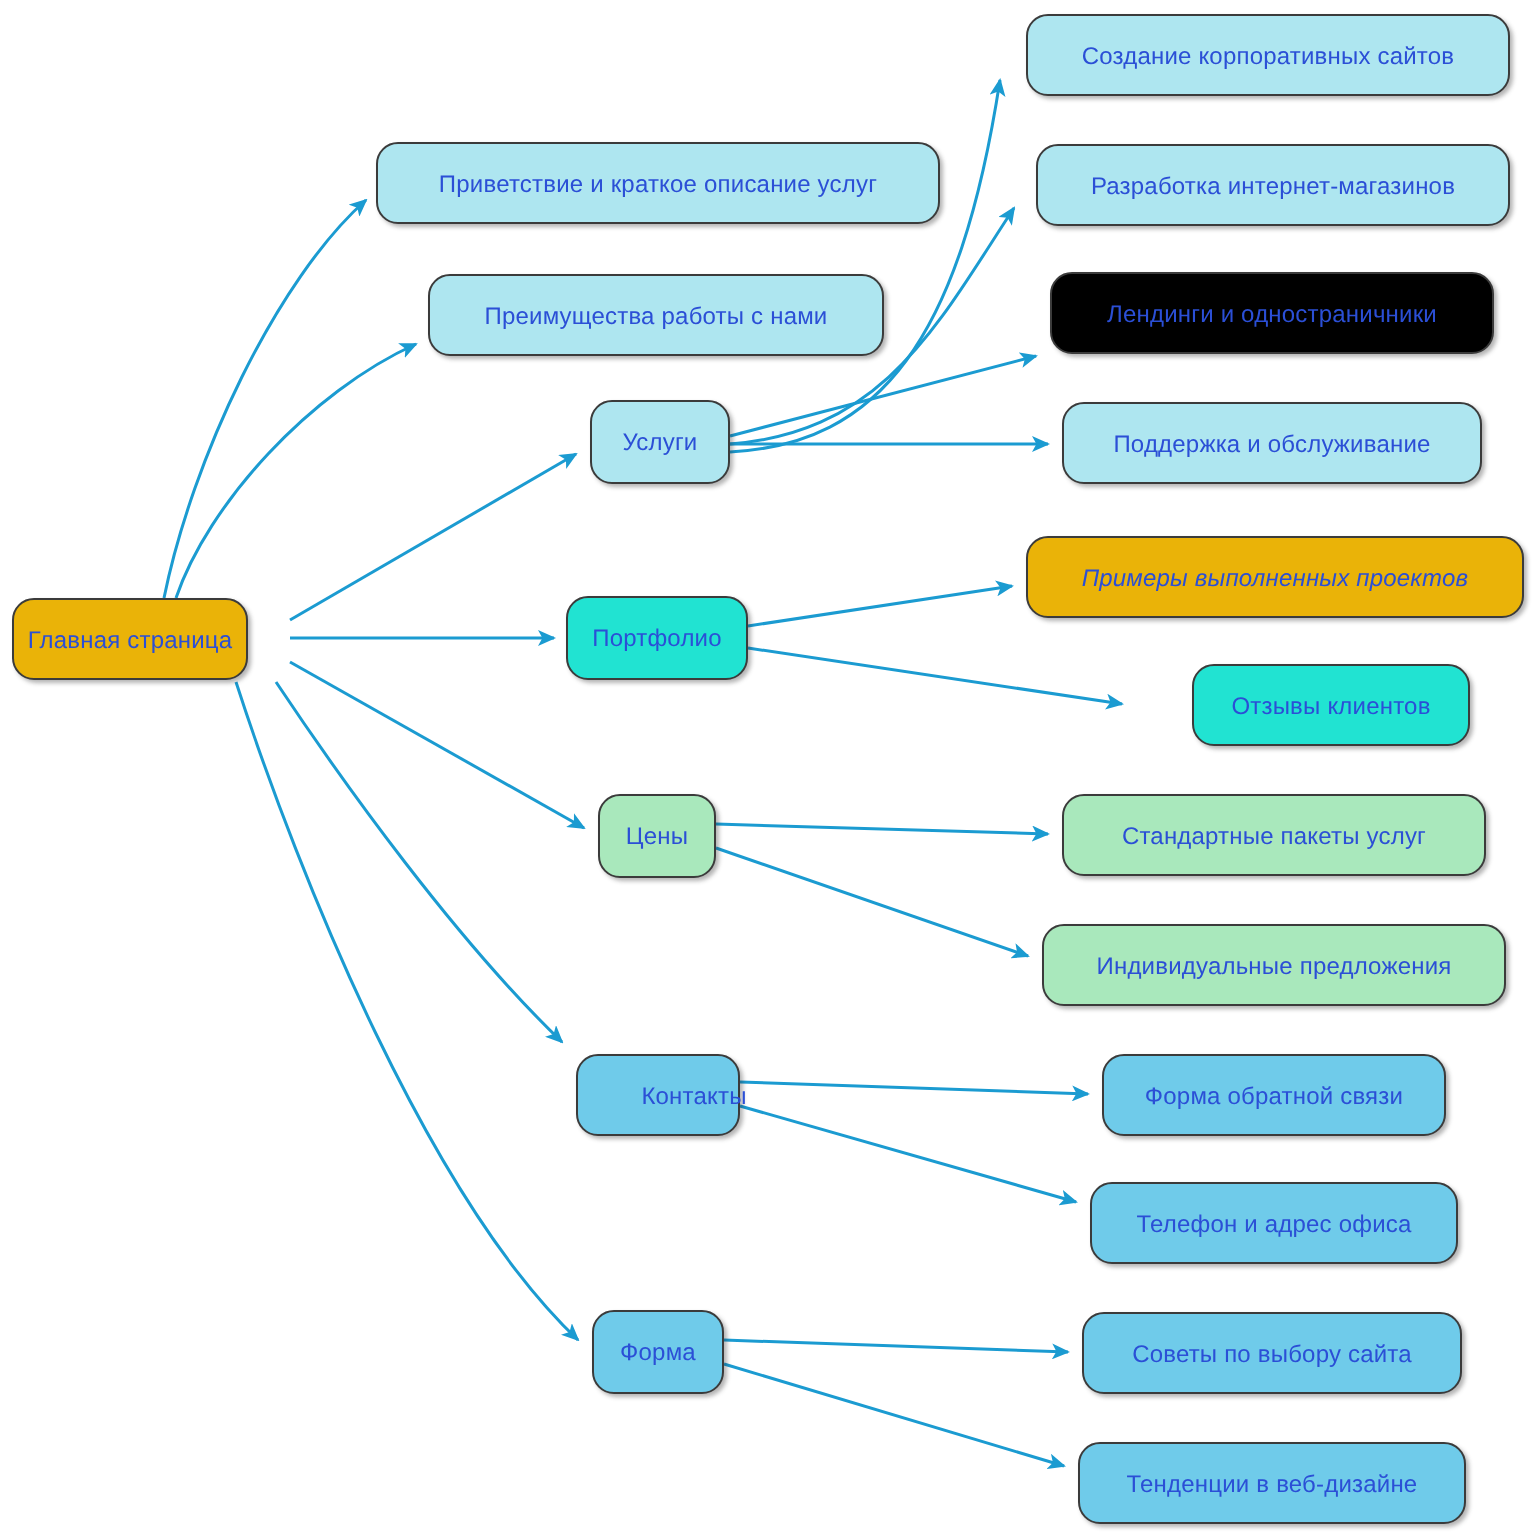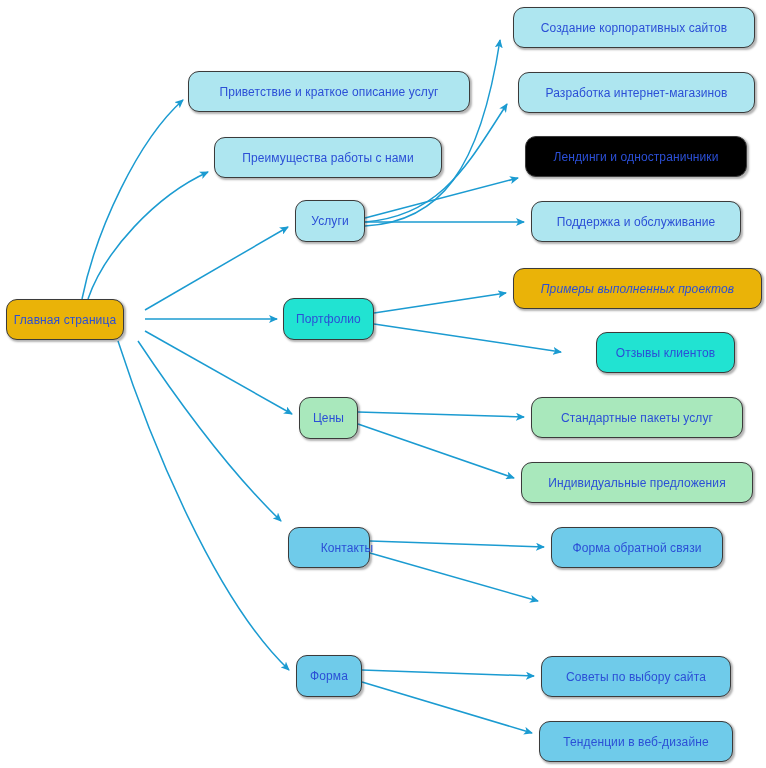--- a/index.html
+++ b/index.html
@@ -131,20 +131,23 @@
       </div>
       <div class="node" style="left: 531px; top: 397px; width: 212px; height: 41px; background: rgb(169, 232, 188);">
         <span class="node-label">Стандартные пакеты услуг</span>
       </div>
       <div class="node" style="left: 521px; top: 462px; width: 232px; height: 41px; background: rgb(169, 232, 188);">
         <span class="node-label">Индивидуальные предложения</span>
       </div>
       <div class="node" style="left: 551px; top: 527px; width: 172px; height: 41px; background: rgb(111, 203, 234);">
         <span class="node-label">Форма обратной связи</span>
       </div>
+      <div class="node" style="left: 545px; top: 591px; width: 184px; height: 41px; background: rgb(111, 203, 234);">
+        <span class="node-label">Телефон и адрес офиса</span>
+      </div>
       <div class="node" style="left: 541px; top: 656px; width: 190px; height: 41px; background: rgb(111, 203, 234);">
         <span class="node-label">Советы по выбору сайта</span>
       </div>
       <div class="node" style="left: 539px; top: 721px; width: 194px; height: 41px; background: rgb(111, 203, 234);">
         <span class="node-label">Тенденции в веб-дизайне</span>
       </div>
     </div>
 </div>
 
 </body></html>

